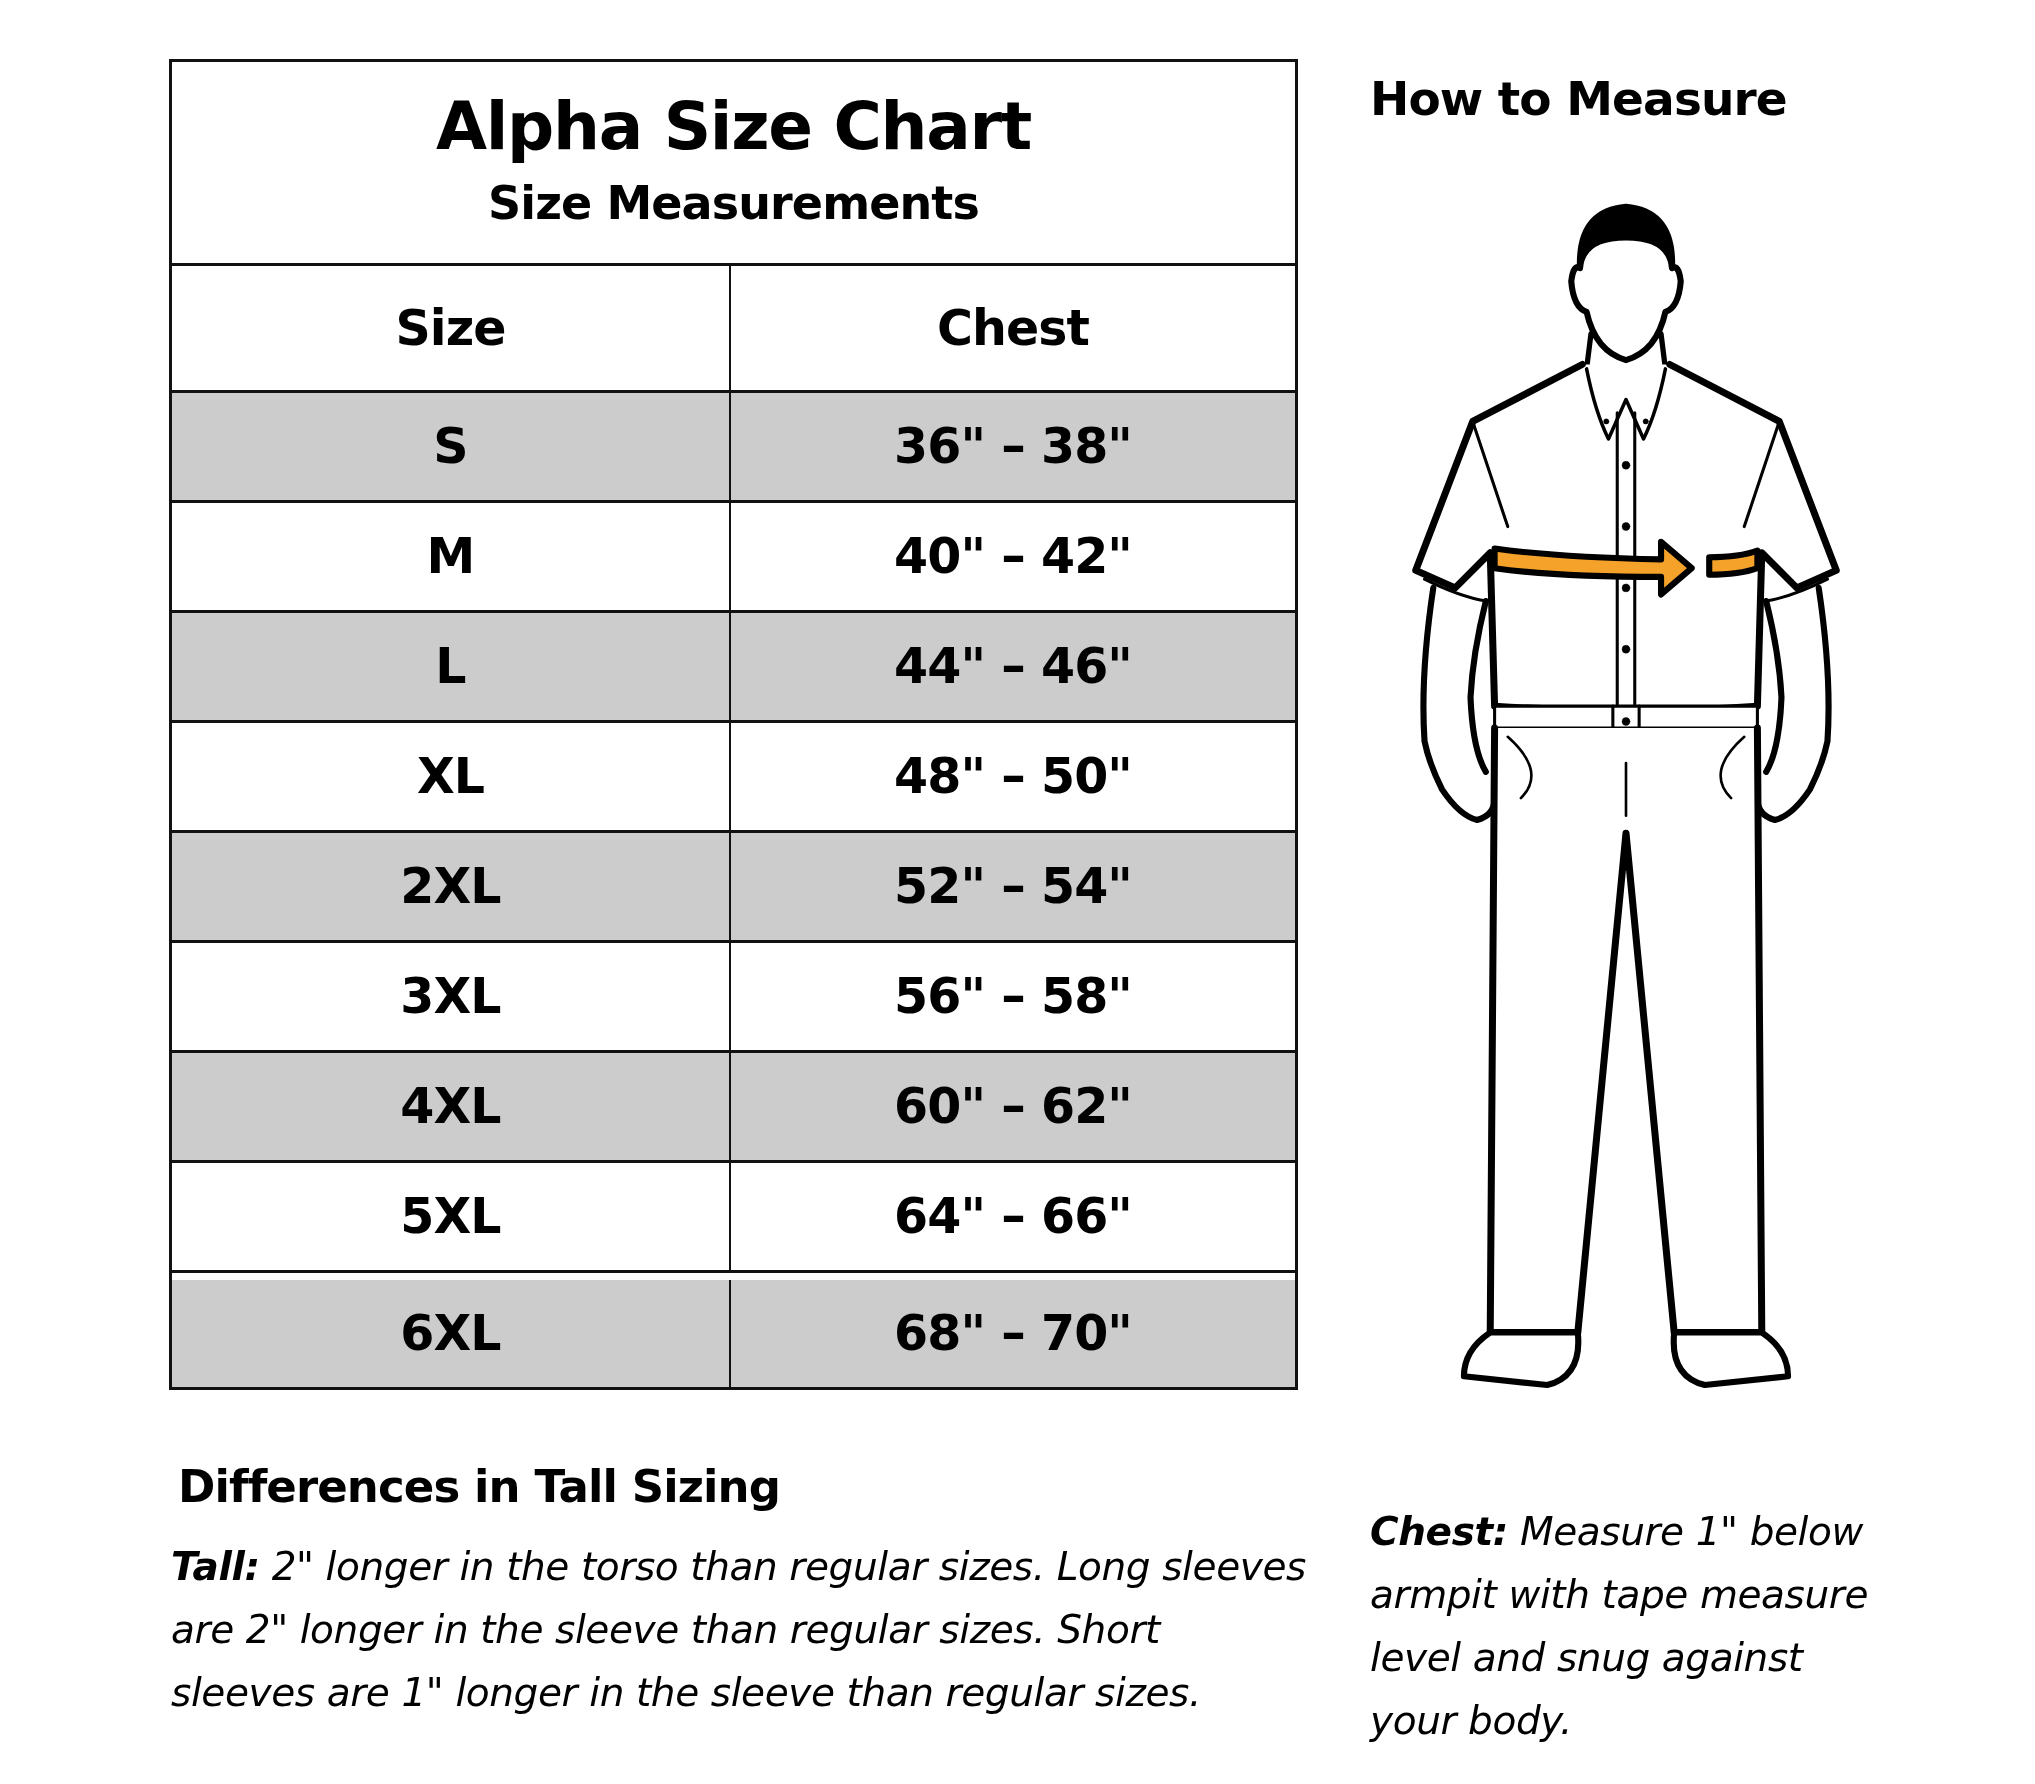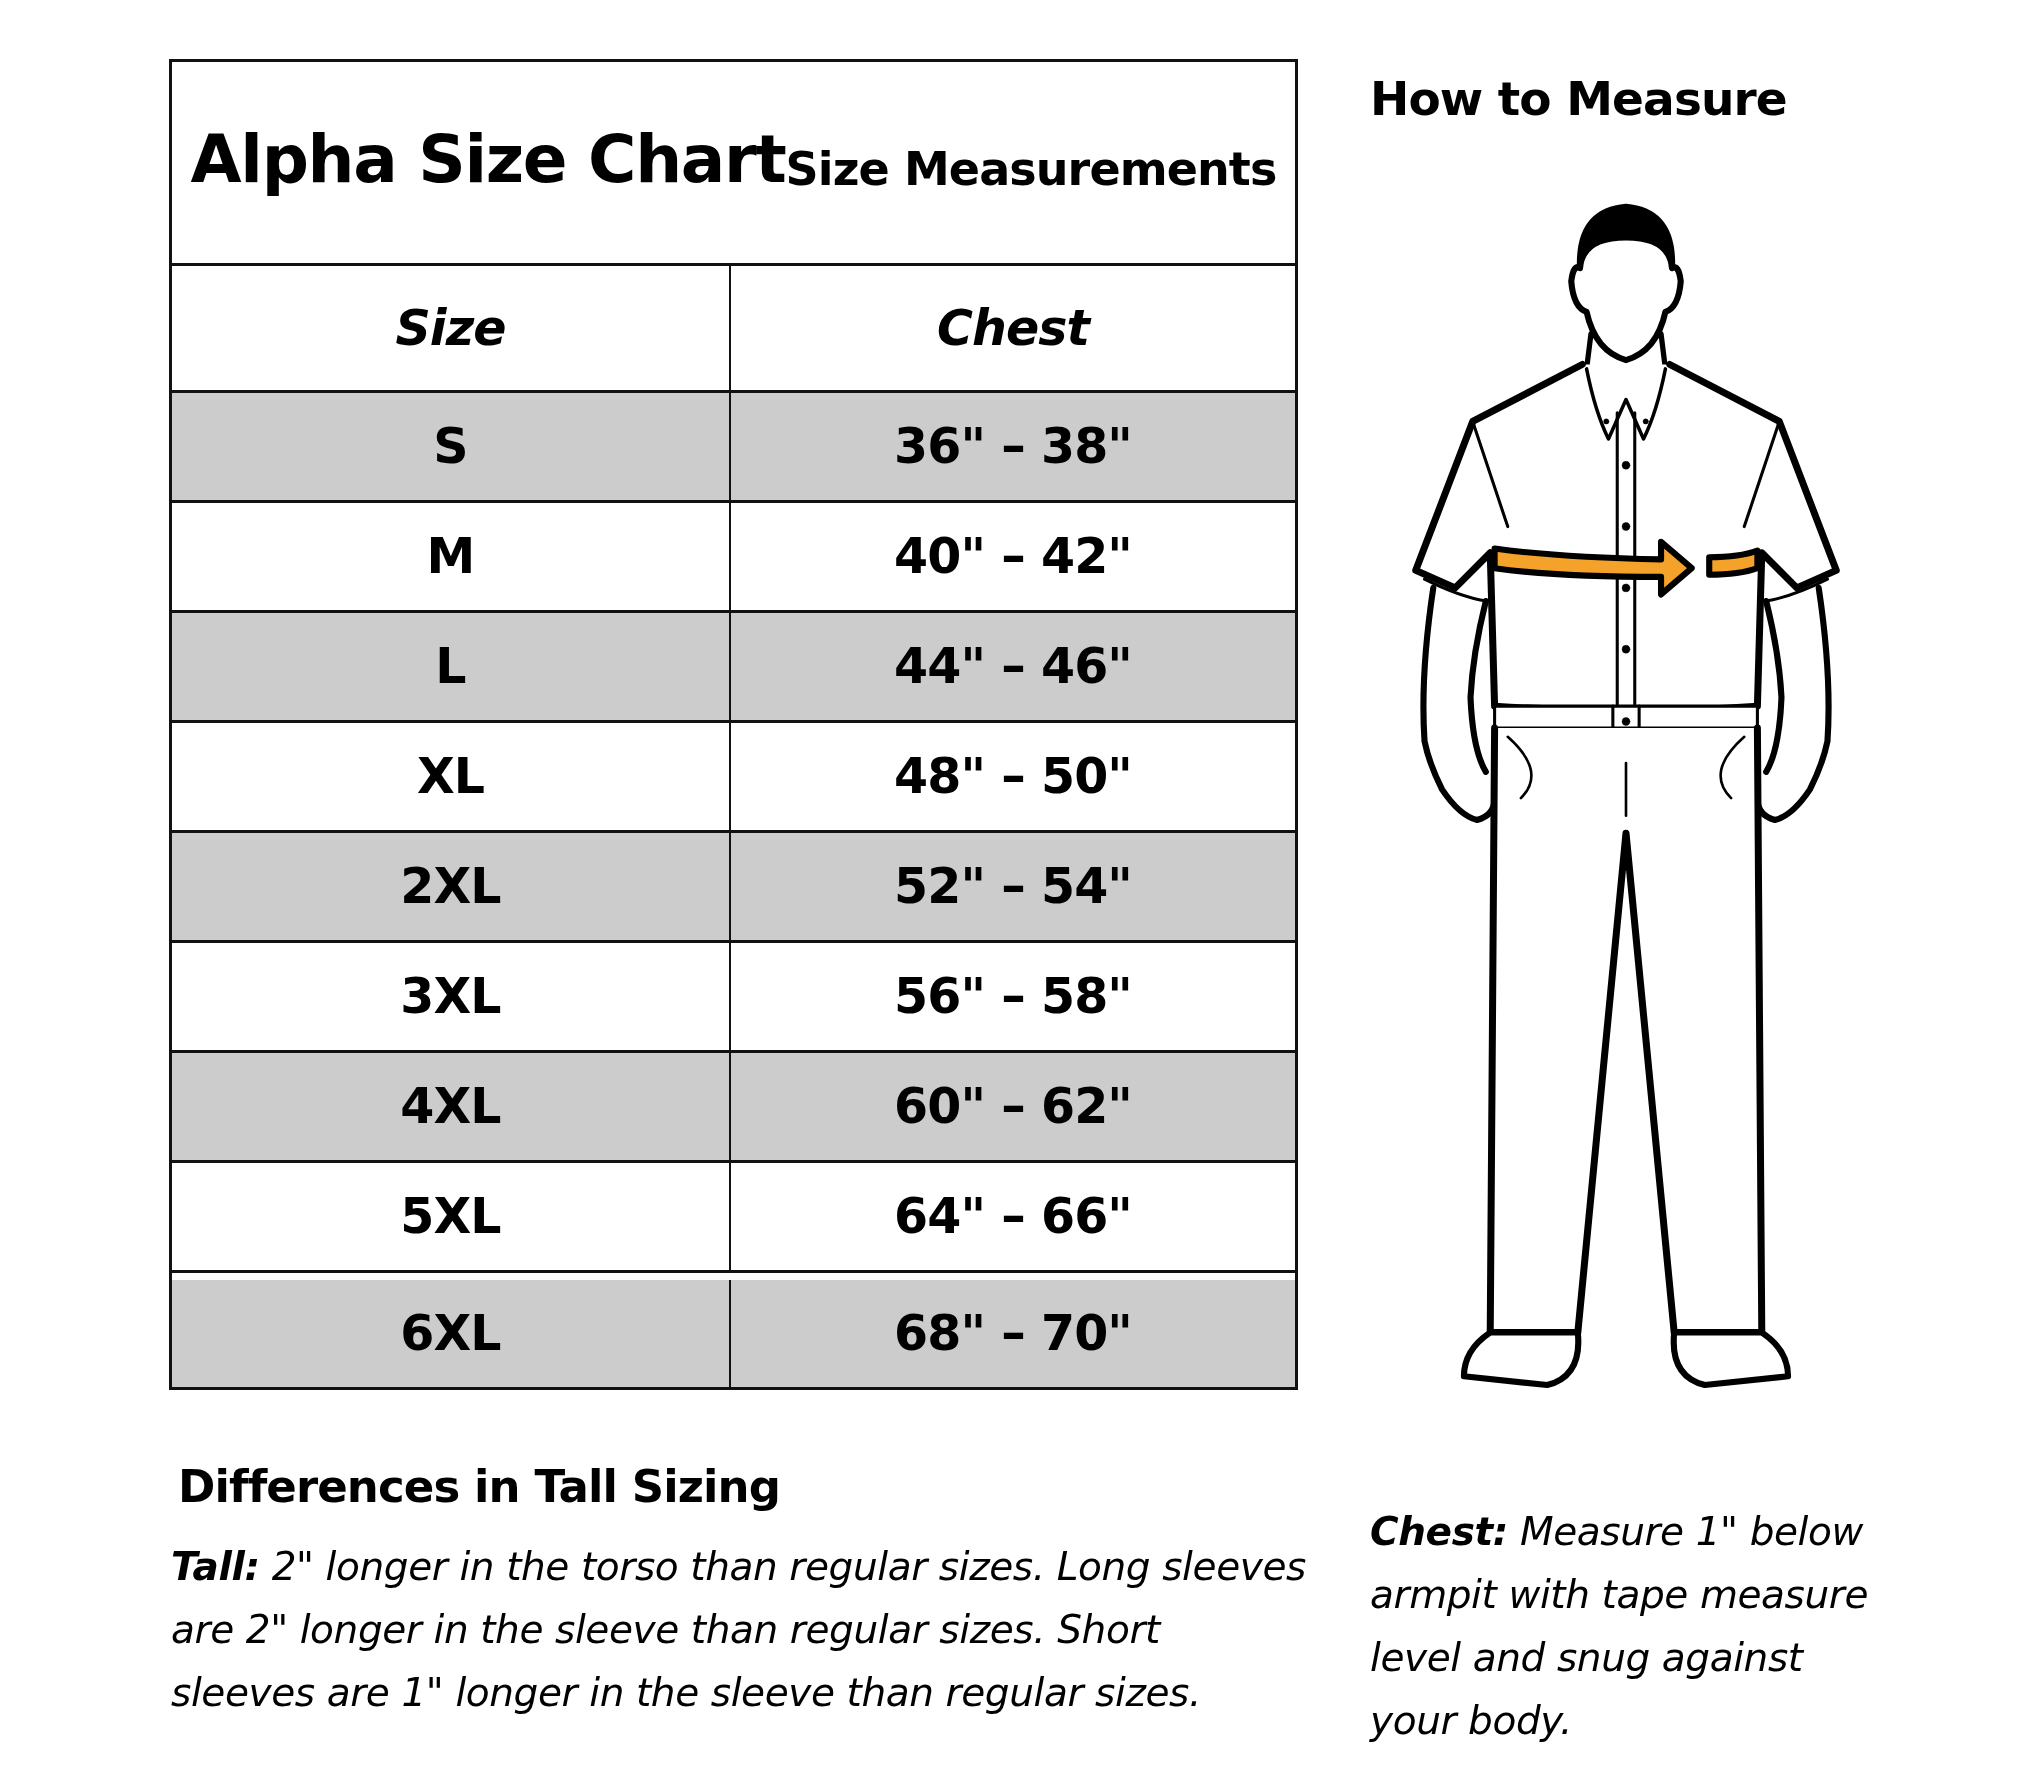--- a/index.html
+++ b/index.html
@@ -7,27 +7,27 @@
       width: 2035px; height: 1785px; position: relative; overflow: hidden;
       font-family: "DejaVu Sans", "Liberation Sans", sans-serif; color: #000;
     }
     .size-table {
       position: absolute; left: 169px; top: 59px; width: 1129px;
       border: 3.1px solid #111; box-sizing: border-box;
       border-collapse: collapse;
     }
     .title-box {
       height: 204px; border-bottom: 3.5px solid #111; box-sizing: border-box;
-      display: flex; align-items: center; justify-content: center;
+      display: flex; flex-direction: column; align-items: center; justify-content: center;
     }
     .title { font-size: 66px; font-weight: bold; letter-spacing: -1.3px; line-height: 1.1; margin-top: -4.4px; }
     .subtitle { font-size: 46px; font-weight: bold; letter-spacing: -0.9px; margin-top: 13px; }
     .row { display: flex; height: 110px; border-bottom: 3.5px solid #111; box-sizing: border-box; }
     .row:last-child { border-bottom: none; height: 107px; margin-top: 7px; }
-    .row.header { height: 127px; background: #fff; font-style: italic; }
+    .row.header { height: 127px; background: #fff; }
     .row.shaded { background: #cccccc; }
     .cell {
       display: flex; align-items: center; justify-content: center;
       font-size: 49px; font-weight: bold; letter-spacing: -0.9px;
     }
     .cell.size { width: 559px; border-right: 2.6px solid #111; box-sizing: border-box; }
     .cell.chest { flex: 1; }
     .how-title {
       position: absolute; left: 1370px; top: 71px;
       font-size: 47px; font-weight: bold; letter-spacing: -0.9px;

